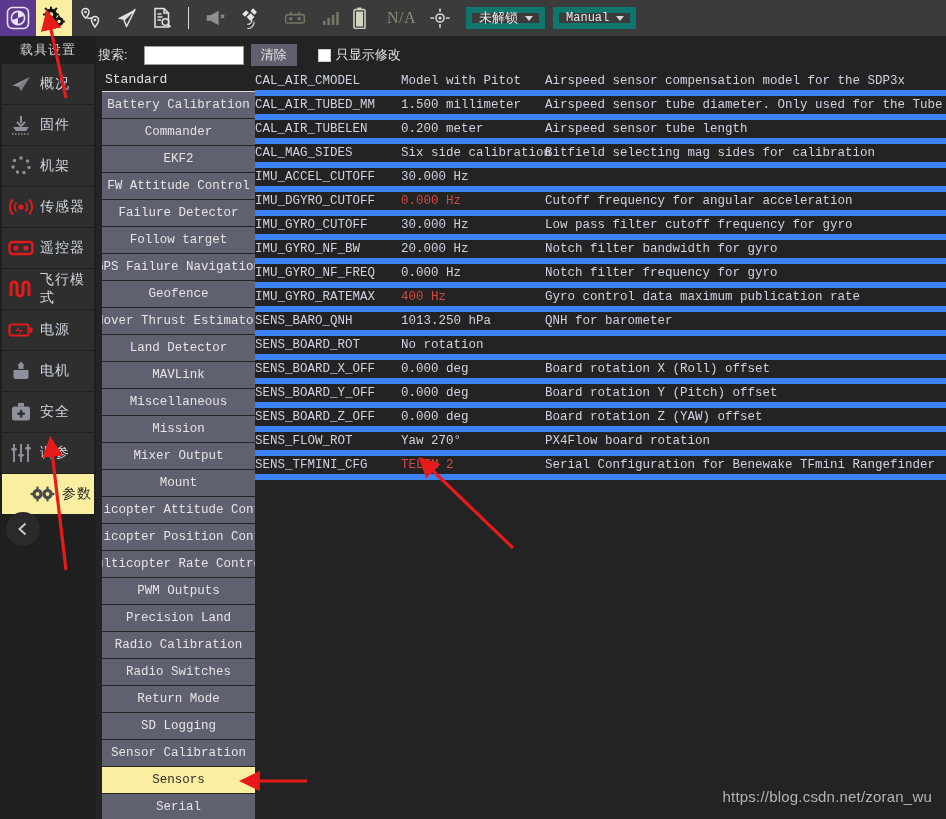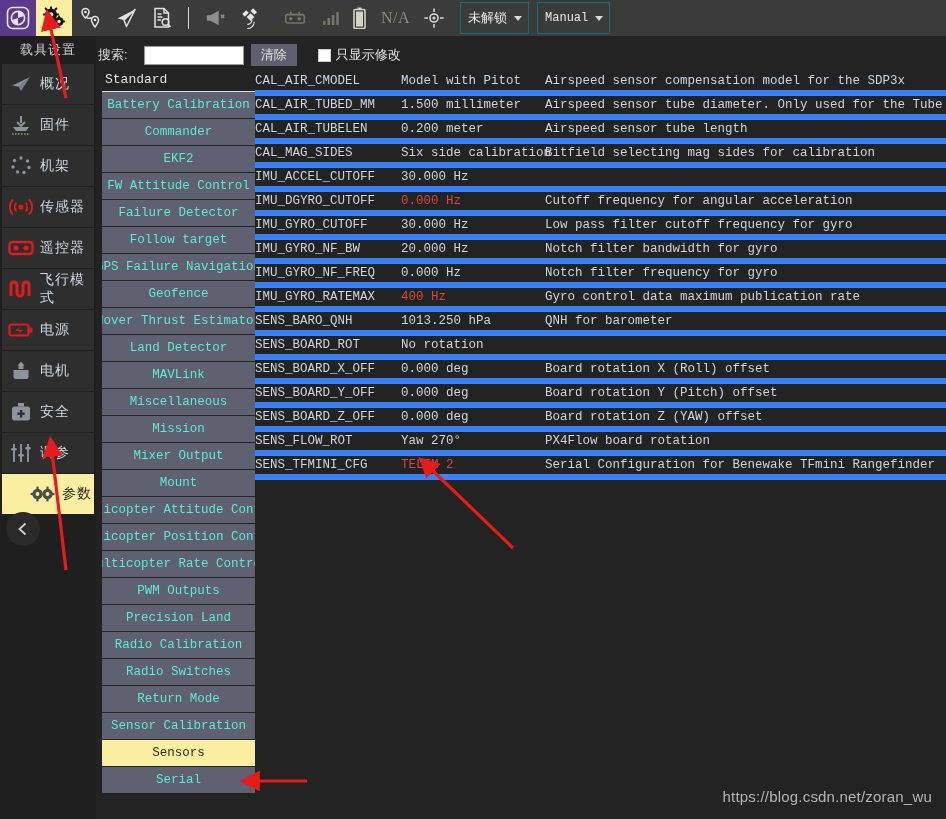--- a/index.html
+++ b/index.html
@@ -26,24 +26,24 @@
     justify-content: center; flex: 0 0 auto;
   }
   .tb-btn.sel { background: #faeea0; }
   .tb-sep {
     width: 1px; height: 22px; background: #d8d8d8; margin: 0 8px; flex: 0 0 auto;
   }
   .tb-ico { display: block; }
   .tb-gap { width: 8px; flex: 0 0 auto; }
   .tb-na {
     color: #8c8c7a; font-family: "Liberation Serif", serif; font-size: 16px;
-    letter-spacing: 0.5px; margin-left: 12px; flex: 0 0 auto;
+    letter-spacing: 0.5px; margin-left: 18px; flex: 0 0 auto;
   }
   .tb-combo {
-    border: 1px solid #0f766e; height: 32px; padding: 0 6px 0 7px;
+    border: 6px solid #0f766e; height: 22px; padding: 0 6px 0 7px;
     display: flex; align-items: center; gap: 7px; margin-left: 8px;
     flex: 0 0 auto; background: transparent;
   }
   .tb-combo .lbl {
     color: #e8e8e8; font-size: 13px;
     font-family: "Liberation Sans", sans-serif; white-space: nowrap;
   }
   .tb-combo.mono .lbl { font-family: "Liberation Mono", monospace; font-size: 12px; }
   .caret {
     width: 0; height: 0; border-left: 4px solid transparent;
@@ -103,21 +103,21 @@
     position: absolute; left: 0; top: 36px; width: 159px; bottom: 0;
     overflow: hidden;
     padding-left: 6px;
   }
   #group-head {
     color: #e0e0e0; font-size: 13px; font-family: "Liberation Mono", monospace;
     padding: 0 0 4px 3px; border-bottom: 1px solid #dcdcdc;
   }
   .grp-item {
     height: 26px; margin-bottom: 1px; background: #5f6070;
-    color: #5eead4; font-family: "Liberation Mono", monospace; font-size: 12.5px;
+    color: #e5e5e5; font-family: "Liberation Mono", monospace; font-size: 12.5px;
     display: flex; align-items: center; justify-content: center;
     white-space: nowrap; overflow: hidden;
   }
   .grp-item.active { background: #faeea0; color: #2b2b2b; }
 
   
   #table-col {
     position: absolute; left: 159px; top: 36px; right: 0; bottom: 0;
     overflow: hidden;
   }
@@ -449,20 +449,21 @@
           <div class="grp-item">Mixer Output</div>
           <div class="grp-item">Mount</div>
           <div class="grp-item">Multicopter Attitude Control</div>
           <div class="grp-item">Multicopter Position Control</div>
           <div class="grp-item">Multicopter Rate Control</div>
           <div class="grp-item">PWM Outputs</div>
           <div class="grp-item">Precision Land</div>
           <div class="grp-item">Radio Calibration</div>
           <div class="grp-item">Radio Switches</div>
           <div class="grp-item">Return Mode</div>
+          <div class="grp-item">SD Logging</div>
           <div class="grp-item">Sensor Calibration</div>
           <div class="grp-item active">Sensors</div>
           <div class="grp-item">Serial</div>
         </div>
     </div>
 
     <div id="table-col">
       <div id="table-body">
           <div class="row">
             <div class="c-name">CAL_AIR_CMODEL</div>

